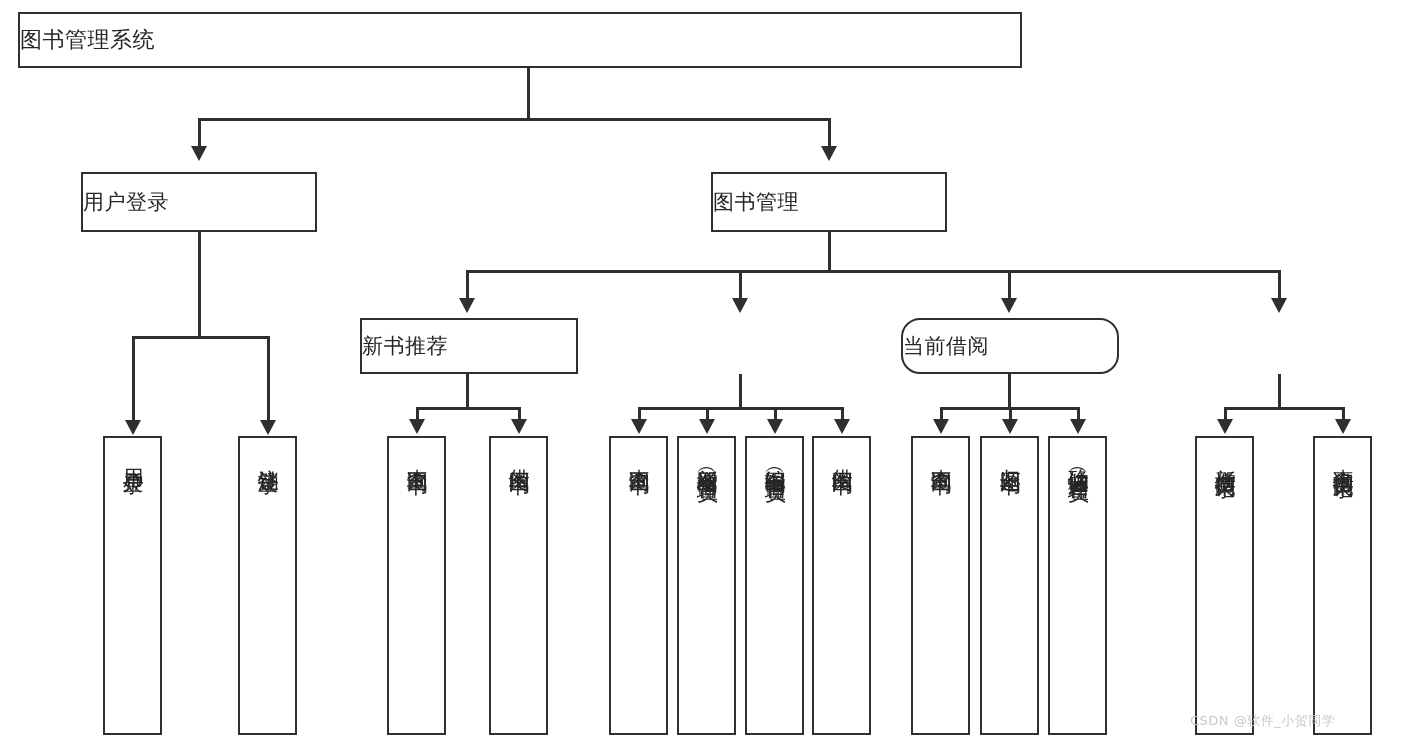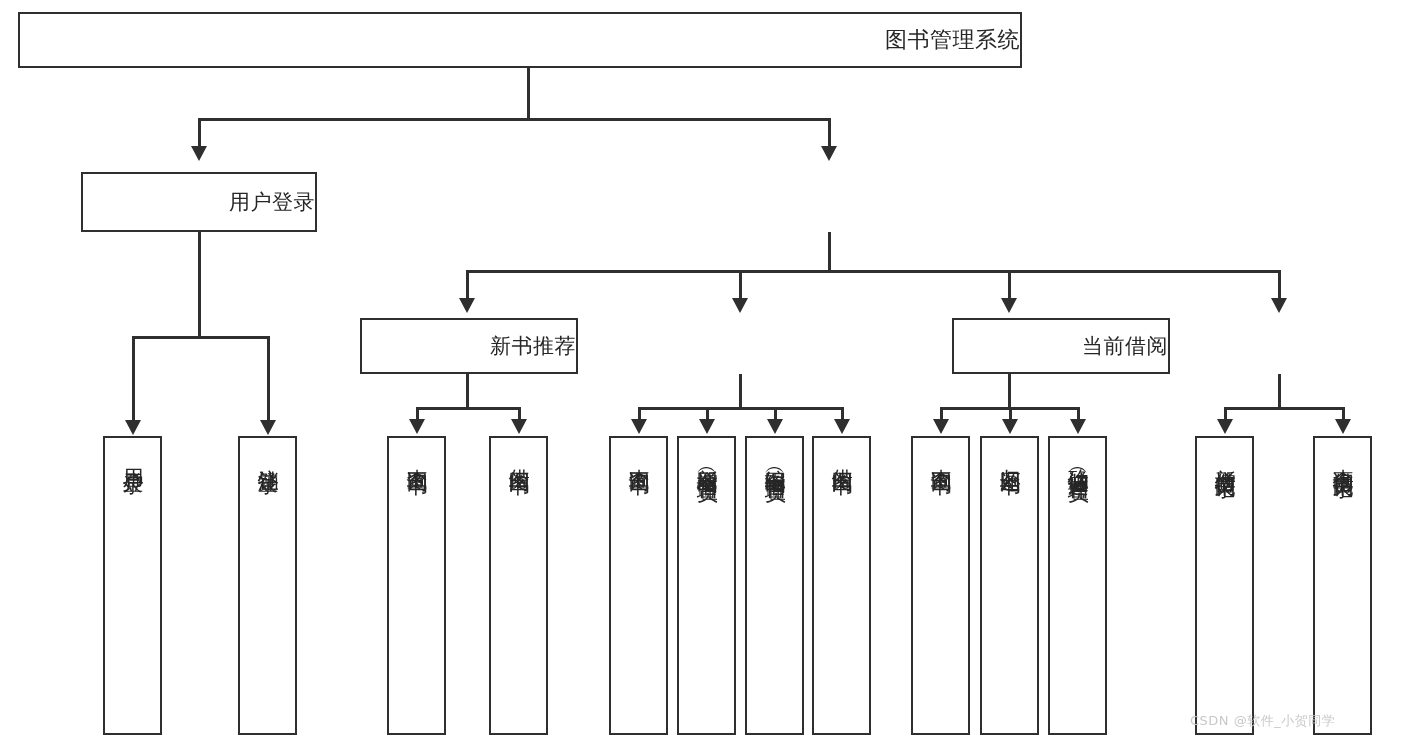--- a/index.html
+++ b/index.html
@@ -14,21 +14,21 @@
   #canvas{position:absolute;left:0;top:0;width:1405px;height:747px;}
 
   
   .node{
     position:absolute;
     box-sizing:border-box;
     background:#ffffff;
     border:2.5px solid #2f2f2f;
     display:flex;
     align-items:center;
-    justify-content:flex-end;
+    justify-content:flex-start;
     color:#262626;
     z-index:3;
   }
   .node .label{
     font-size:21px;
     line-height:1.18;
     letter-spacing:0.5px;
     white-space:nowrap;
     color:#262626;
   }
@@ -86,20 +86,23 @@
 
   <div class="vline" style="left:198px;top:118px;height:30px;"></div>
   <div class="arrow" style="left:191px;top:146px;"></div>
   <div class="vline" style="left:828px;top:118px;height:30px;"></div>
   <div class="arrow" style="left:821px;top:146px;"></div>
 
   <div class="node" style="left:81px;top:172px;width:236px;height:60px;">
     <span class="label">用户登录</span>
   </div>
 
+  <div class="node" style="left:711px;top:172px;width:236px;height:60px;">
+    <span class="label">图书管理</span>
+  </div>
 
   <div class="vline" style="left:198px;top:232px;height:106px;"></div>
   <div class="hline" style="left:132px;top:336px;width:135px;"></div>
   <div class="vline" style="left:132px;top:336px;height:86px;"></div>
   <div class="arrow" style="left:125px;top:420px;"></div>
   <div class="vline" style="left:267px;top:336px;height:86px;"></div>
   <div class="arrow" style="left:260px;top:420px;"></div>
 
   <div class="vline" style="left:828px;top:232px;height:40px;"></div>
   <div class="hline" style="left:466px;top:270px;width:814px;"></div>
@@ -109,24 +112,24 @@
 
   <div class="vline" style="left:739px;top:270px;height:30px;"></div>
   <div class="arrow" style="left:732px;top:298px;"></div>
 
   <div class="vline" style="left:1008px;top:270px;height:30px;"></div>
   <div class="arrow" style="left:1001px;top:298px;"></div>
 
   <div class="vline" style="left:1278px;top:270px;height:30px;"></div>
   <div class="arrow" style="left:1271px;top:298px;"></div>
 
-  <div class="node" style="left:360px;top:318px;width:218px;height:56px;padding-left:6px;">
+  <div class="node" style="left:360px;top:318px;width:218px;height:56px;">
     <span class="label">新书推荐</span>
   </div>
-  <div class="node" style="left:952px;top:318px;width:218px;height:56px;">
+  <div class="node" style="left:901px;top:318px;width:218px;height:56px;border-radius:19px;">
     <span class="label">当前借阅</span>
   </div>
 
   <div class="vline" style="left:466px;top:374px;height:35px;"></div>
   <div class="hline" style="left:416px;top:407px;width:102px;"></div>
   <div class="vline" style="left:416px;top:407px;height:14px;"></div>
   <div class="arrow" style="left:409px;top:419px;"></div>
   <div class="vline" style="left:518px;top:407px;height:14px;"></div>
   <div class="arrow" style="left:511px;top:419px;"></div>
 

